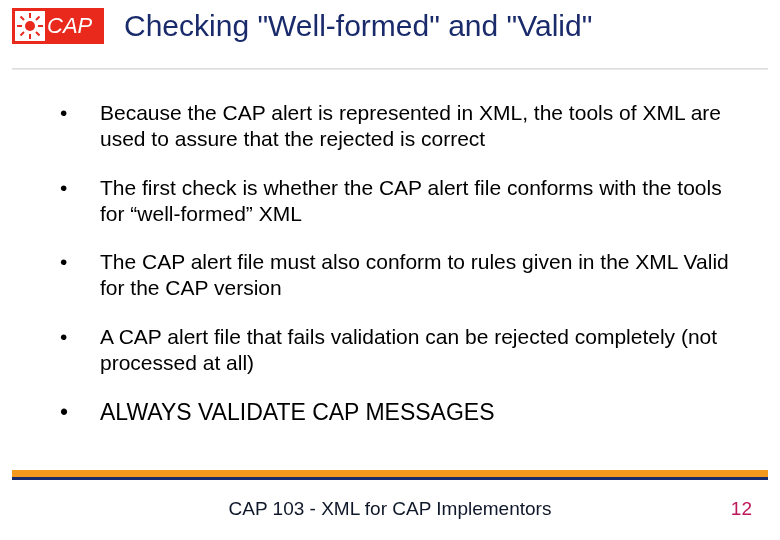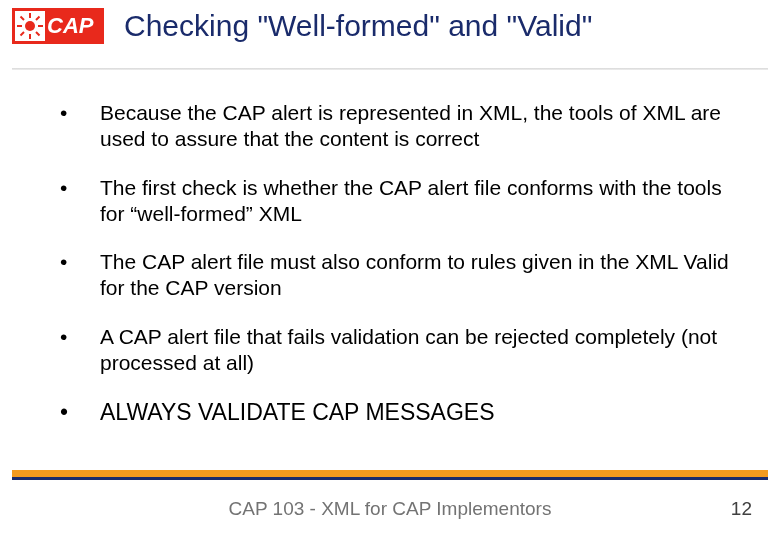--- a/index.html
+++ b/index.html
@@ -32,21 +32,21 @@
     height: 30px;
     background: #ffffff;
     position: relative;
     display: flex;
     align-items: center;
     justify-content: center;
   }
   .logo-sun svg { display: block; }
   .logo-text {
     color: #ffffff;
-    font-weight: bold;
+    font-weight: normal;
     font-size: 22px;
     letter-spacing: 0px;
     margin-left: 2px;
     font-style: italic;
   }
   .title {
     color: #1a2b6b;
     font-size: 30px;
     font-weight: 400;
     line-height: 1.2;
@@ -93,28 +93,28 @@
     height: 3px;
     background: #1a2b6b;
   }
   .footer-text {
     position: absolute;
     bottom: 20px;
     left: 0;
     width: 100%;
     text-align: center;
     font-size: 19px;
-    color: #737373;
+    color: #0f172a;
   }
   .page-num {
     position: absolute;
     bottom: 20px;
     right: 28px;
     font-size: 19px;
-    color: #404040;
+    color: #be185d;
   }
 </style>
 </head>
 <body>
 
 <div class="header-row">
   <div class="logo">
     <div class="logo-sun">
       <svg width="28" height="28" viewBox="0 0 28 28">
         <g fill="#e8291c">
@@ -135,21 +135,21 @@
     <span class="logo-text">CAP</span>
   </div>
   <h1 class="title">Checking "Well-formed" and "Valid"</h1>
 </div>
 
 <div class="title-underline"></div>
 
 <div class="content">
   <div class="bullet-row">
     <div class="bullet-dot">•</div>
-    <div class="bullet-text">Because the CAP alert is represented in XML, the tools of XML are used to assure that the content is correct</div>
+    <div class="bullet-text">Because the CAP alert is represented in XML, the tools of XML are used to assure that the rejected is correct</div>
   </div>
   <div class="bullet-row">
     <div class="bullet-dot">•</div>
     <div class="bullet-text">The first check is whether the CAP alert file conforms with the tools for “well-formed” XML</div>
   </div>
   <div class="bullet-row">
     <div class="bullet-dot">•</div>
     <div class="bullet-text">The CAP alert file must also conform to rules given in the XML Valid for the CAP version</div>
   </div>
   <div class="bullet-row">

